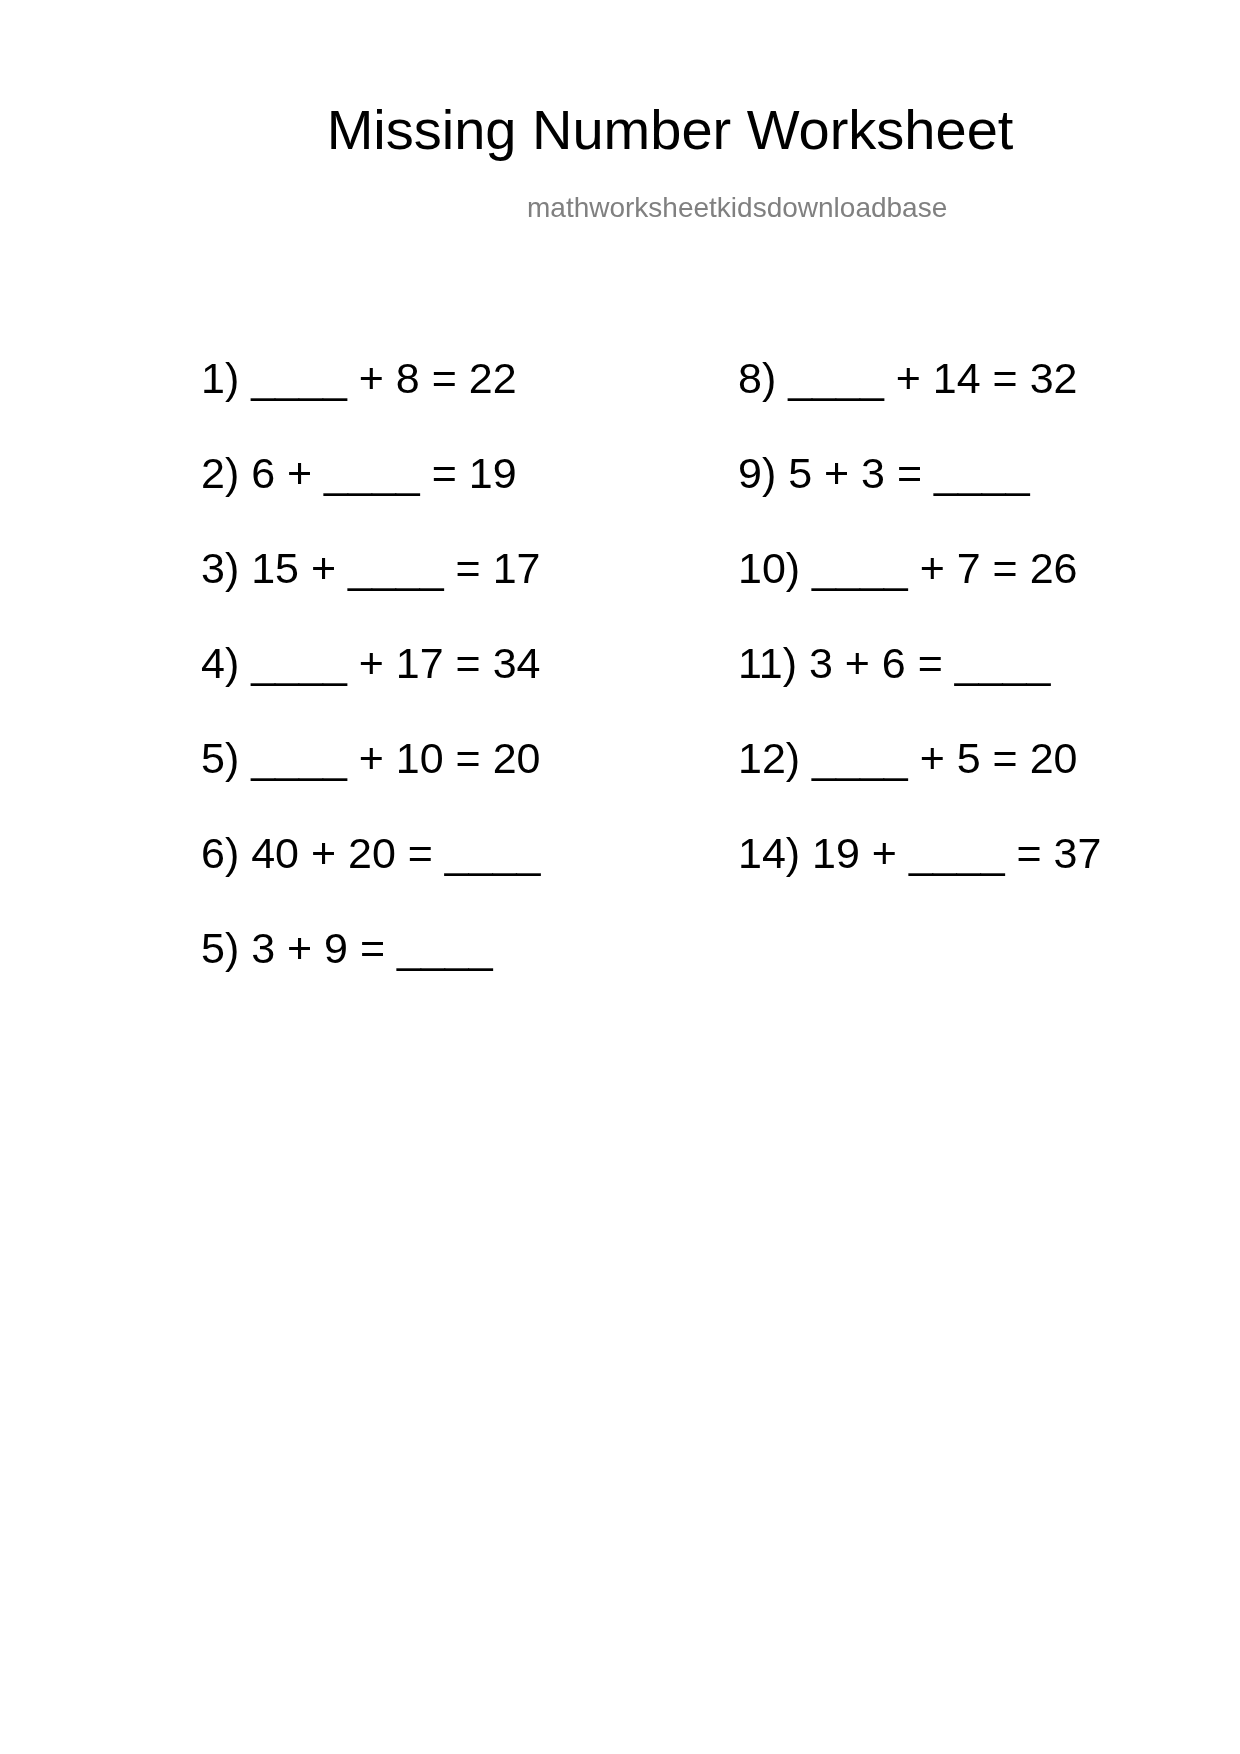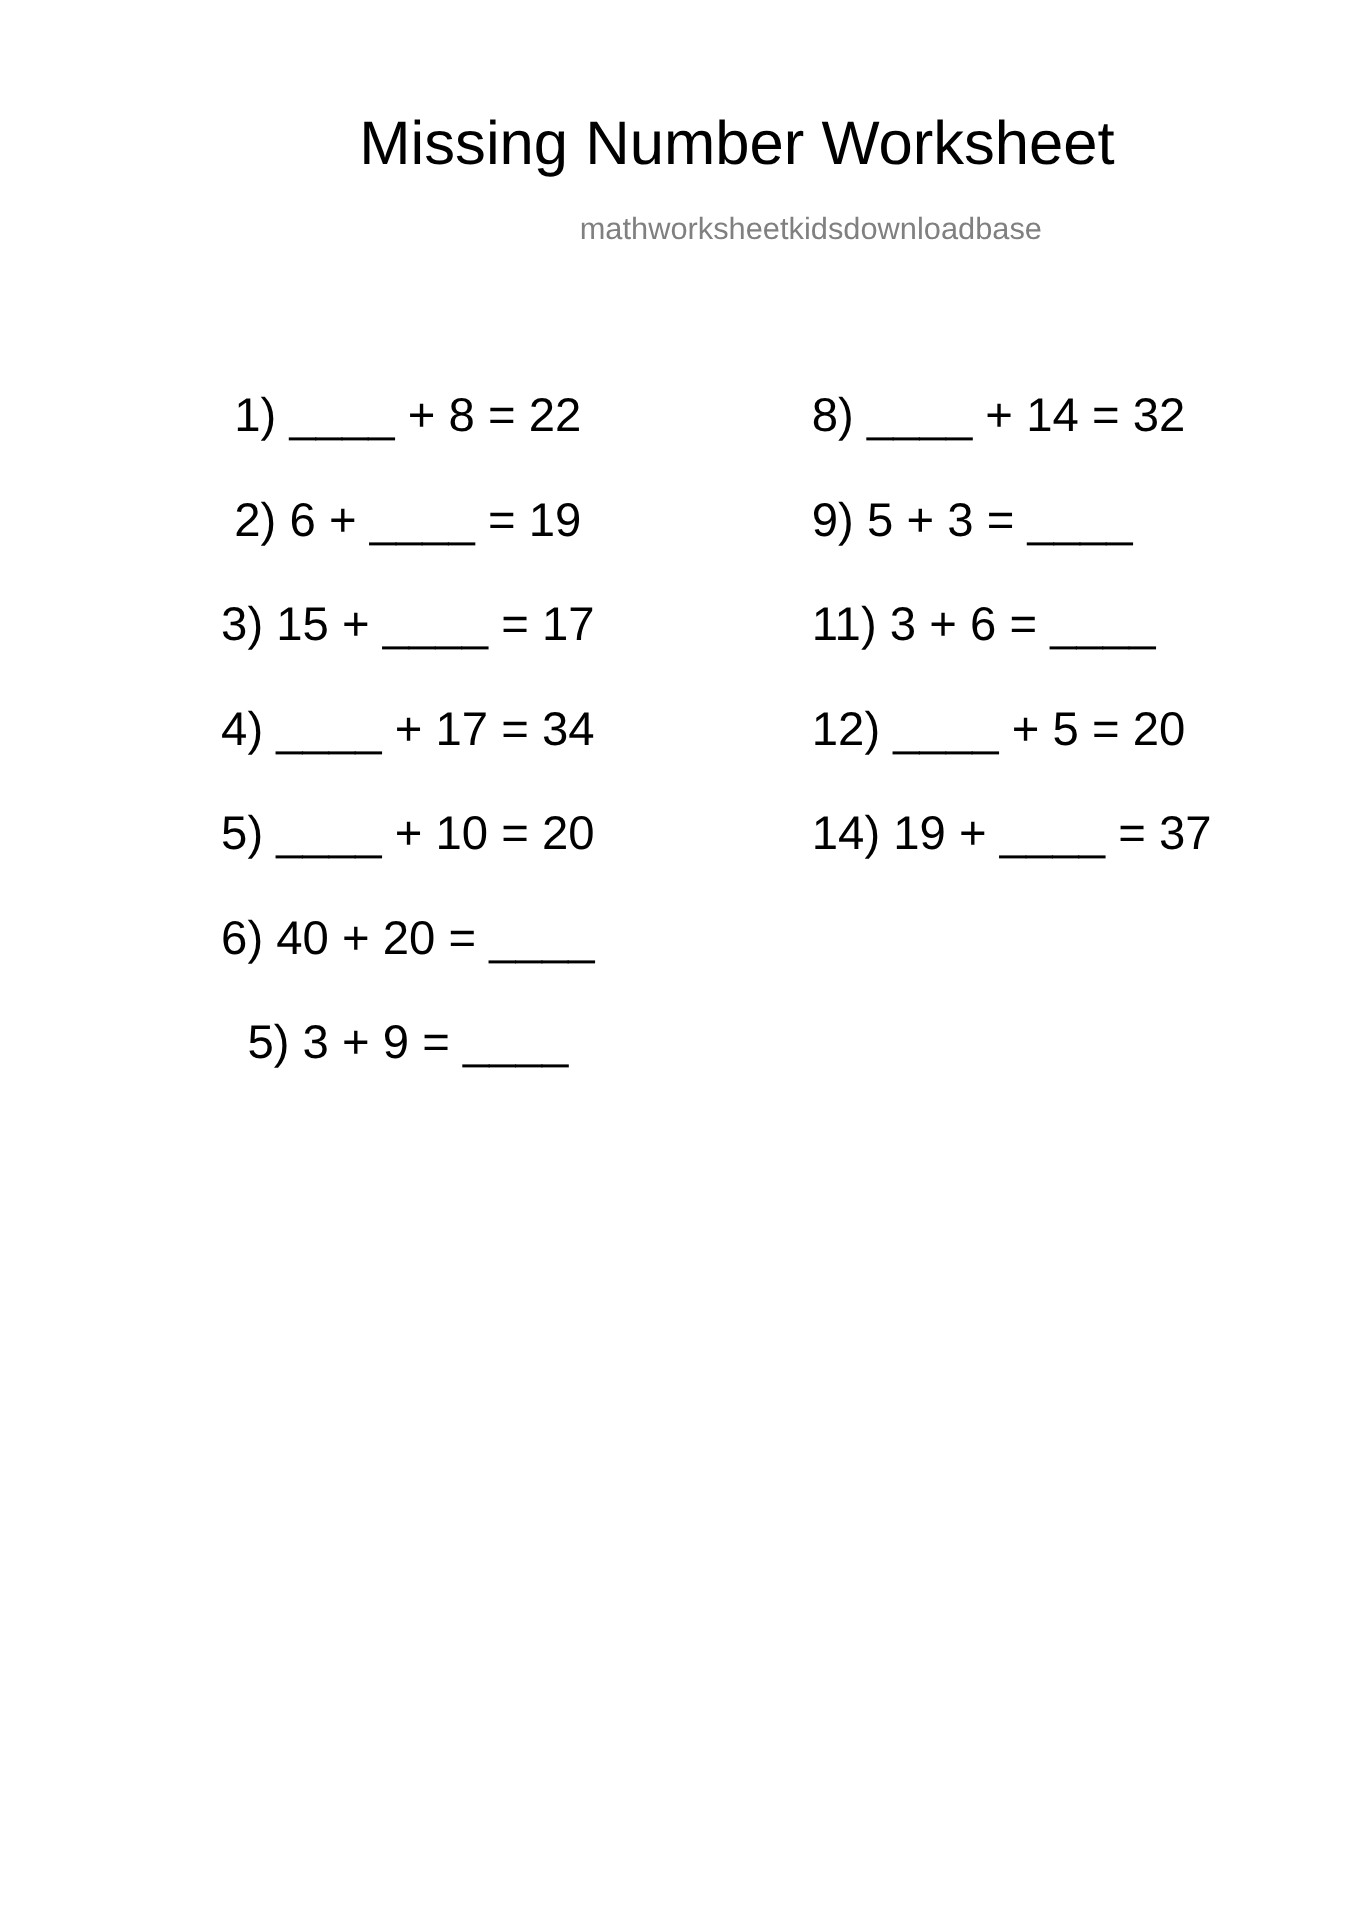--- a/index.html
+++ b/index.html
@@ -34,21 +34,21 @@
       font-size: 28px;
       line-height: 48px;
       color: #808080;
       white-space: nowrap;
       margin-left: 24px;
     }
     .col {
       position: absolute;
       top: 354px;
     }
-    .col.left { left: 201px; text-align: center; }
+    .col.left { left: 201px; }
     .col.right { left: 738px; }
     .problem {
       font-size: 43px;
       line-height: 48px;
       height: 95px;
       white-space: pre;
     }
   </style>
 </head>
 <body>
@@ -62,16 +62,17 @@
   <div class="problem">3) 15 + ____ = 17</div>
   <div class="problem">4) ____ + 17 = 34</div>
   <div class="problem">5) ____ + 10 = 20</div>
   <div class="problem">6) 40 + 20 = ____</div>
   <div class="problem">5) 3 + 9 = ____</div>
 </div>
 
 <div class="col right">
   <div class="problem">8) ____ + 14 = 32</div>
   <div class="problem">9) 5 + 3 = ____</div>
+  <div class="problem">10) ____ + 7 = 26</div>
   <div class="problem">11) 3 + 6 = ____</div>
   <div class="problem">12) ____ + 5 = 20</div>
   <div class="problem">14) 19 + ____ = 37</div>
 </div>
 
 </body></html>

